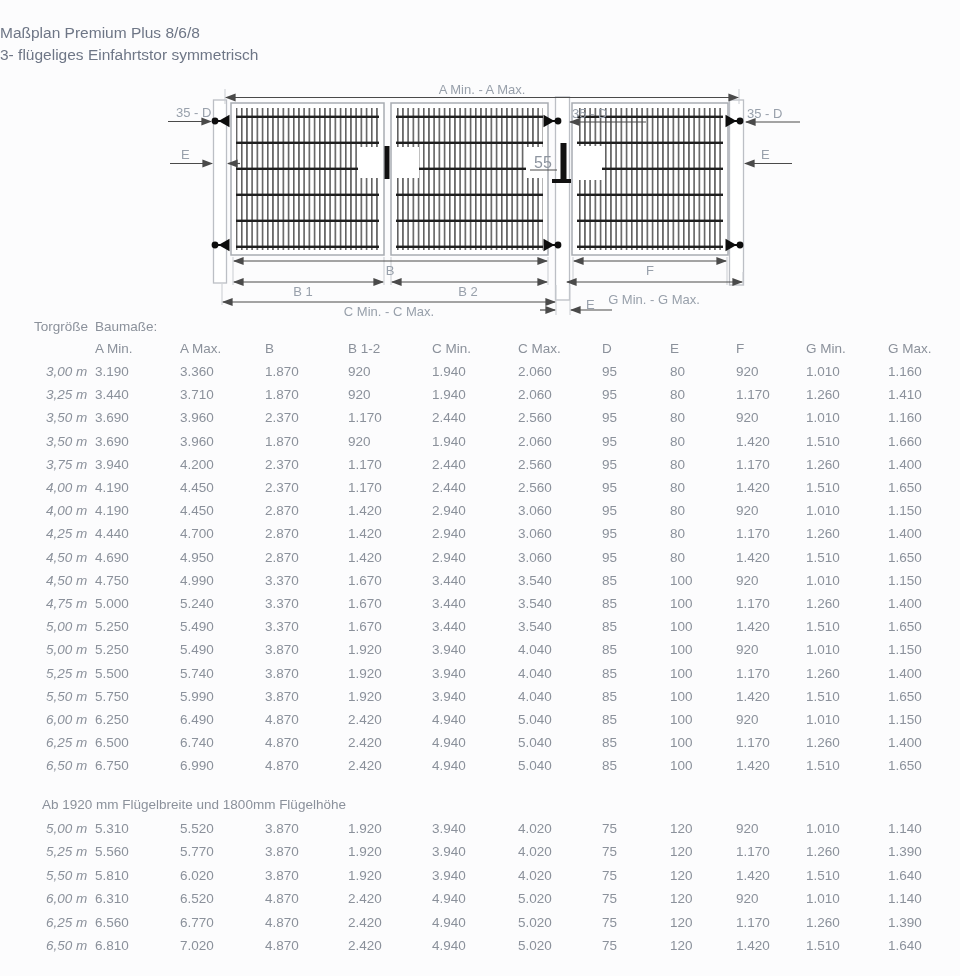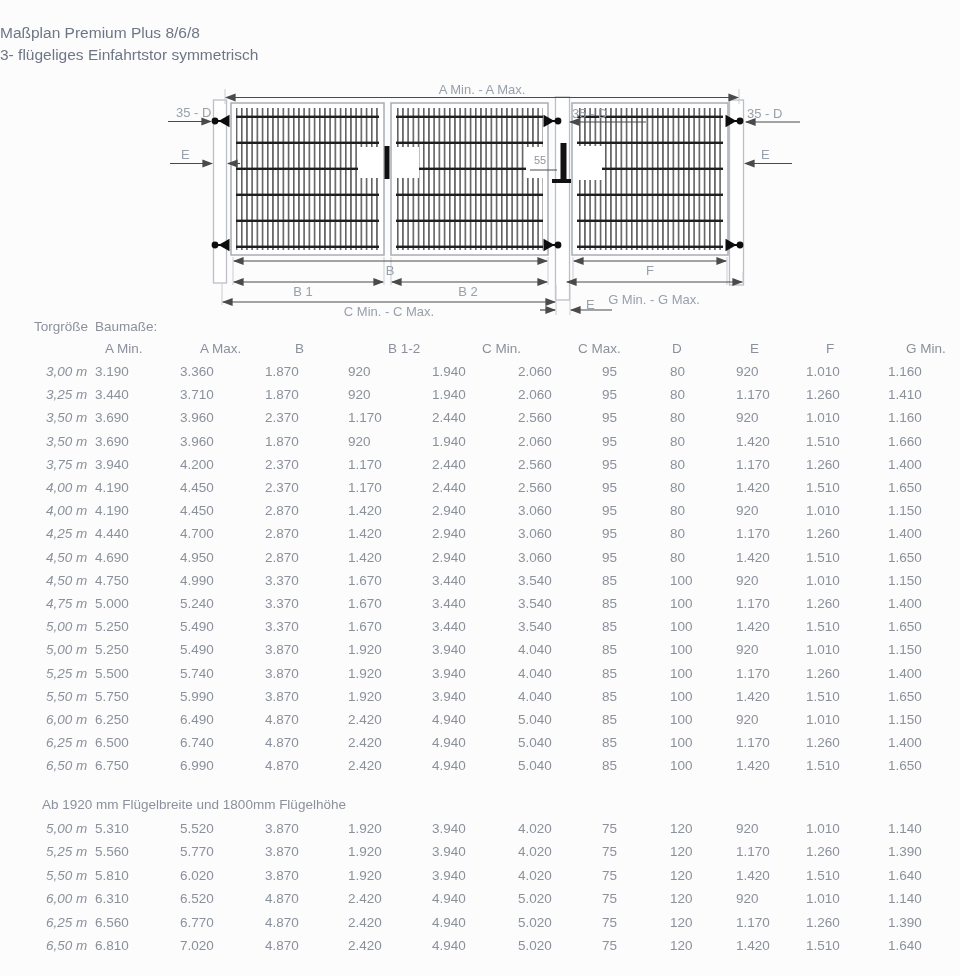--- a/index.html
+++ b/index.html
@@ -3,28 +3,28 @@
 <meta charset="utf-8">
 <style>
   html,body{margin:0;padding:0;background:#fcfcfd;}
   .page{position:relative;width:960px;height:976px;background:#fcfcfd;overflow:hidden;
         font-family:"Liberation Sans", sans-serif;}
   .title{position:absolute;top:22px;left:0;width:100%;text-align:left;
          color:#6e7686;font-size:15.5px;line-height:1.45;}
   .drawing{position:absolute;top:0;left:0;width:764px;height:330px;}
   .drawing svg{position:absolute;top:0;left:0;}
   .dlabel{position:absolute;color:#98a0ab;font-size:13px;white-space:nowrap;}
-  .dlabel.small{font-size:11px;color:#8d949f;}
+  .dlabel.small{font-size:16px;color:#8d949f;}
   .center{text-align:center;}
   .tablewrap{position:absolute;top:316px;left:0;width:960px;color:#8b919b;font-size:13.5px;}
   .trow{display:grid;grid-template-columns:55px 85px 85px 83px 84px 86px 84px 68px 66px 70px 82px 72px;
         padding-left:40px;height:23.2px;align-items:center;}
   .trow2{height:23.5px;}
   .thead1{height:20px;}
-  .thead2{height:24px;gap:10px;}
+  .thead2{height:24px;}
   .cell{white-space:nowrap;overflow:visible;}
   .first-col{margin-left:6px;font-style:italic;}
   .hdr-torgroesse{margin-left:-6px;}
   .note{padding-left:42px;margin-top:17px;height:22px;line-height:22px;}
 </style>
 </head>
 <body>
 
 <div class="page">
 

